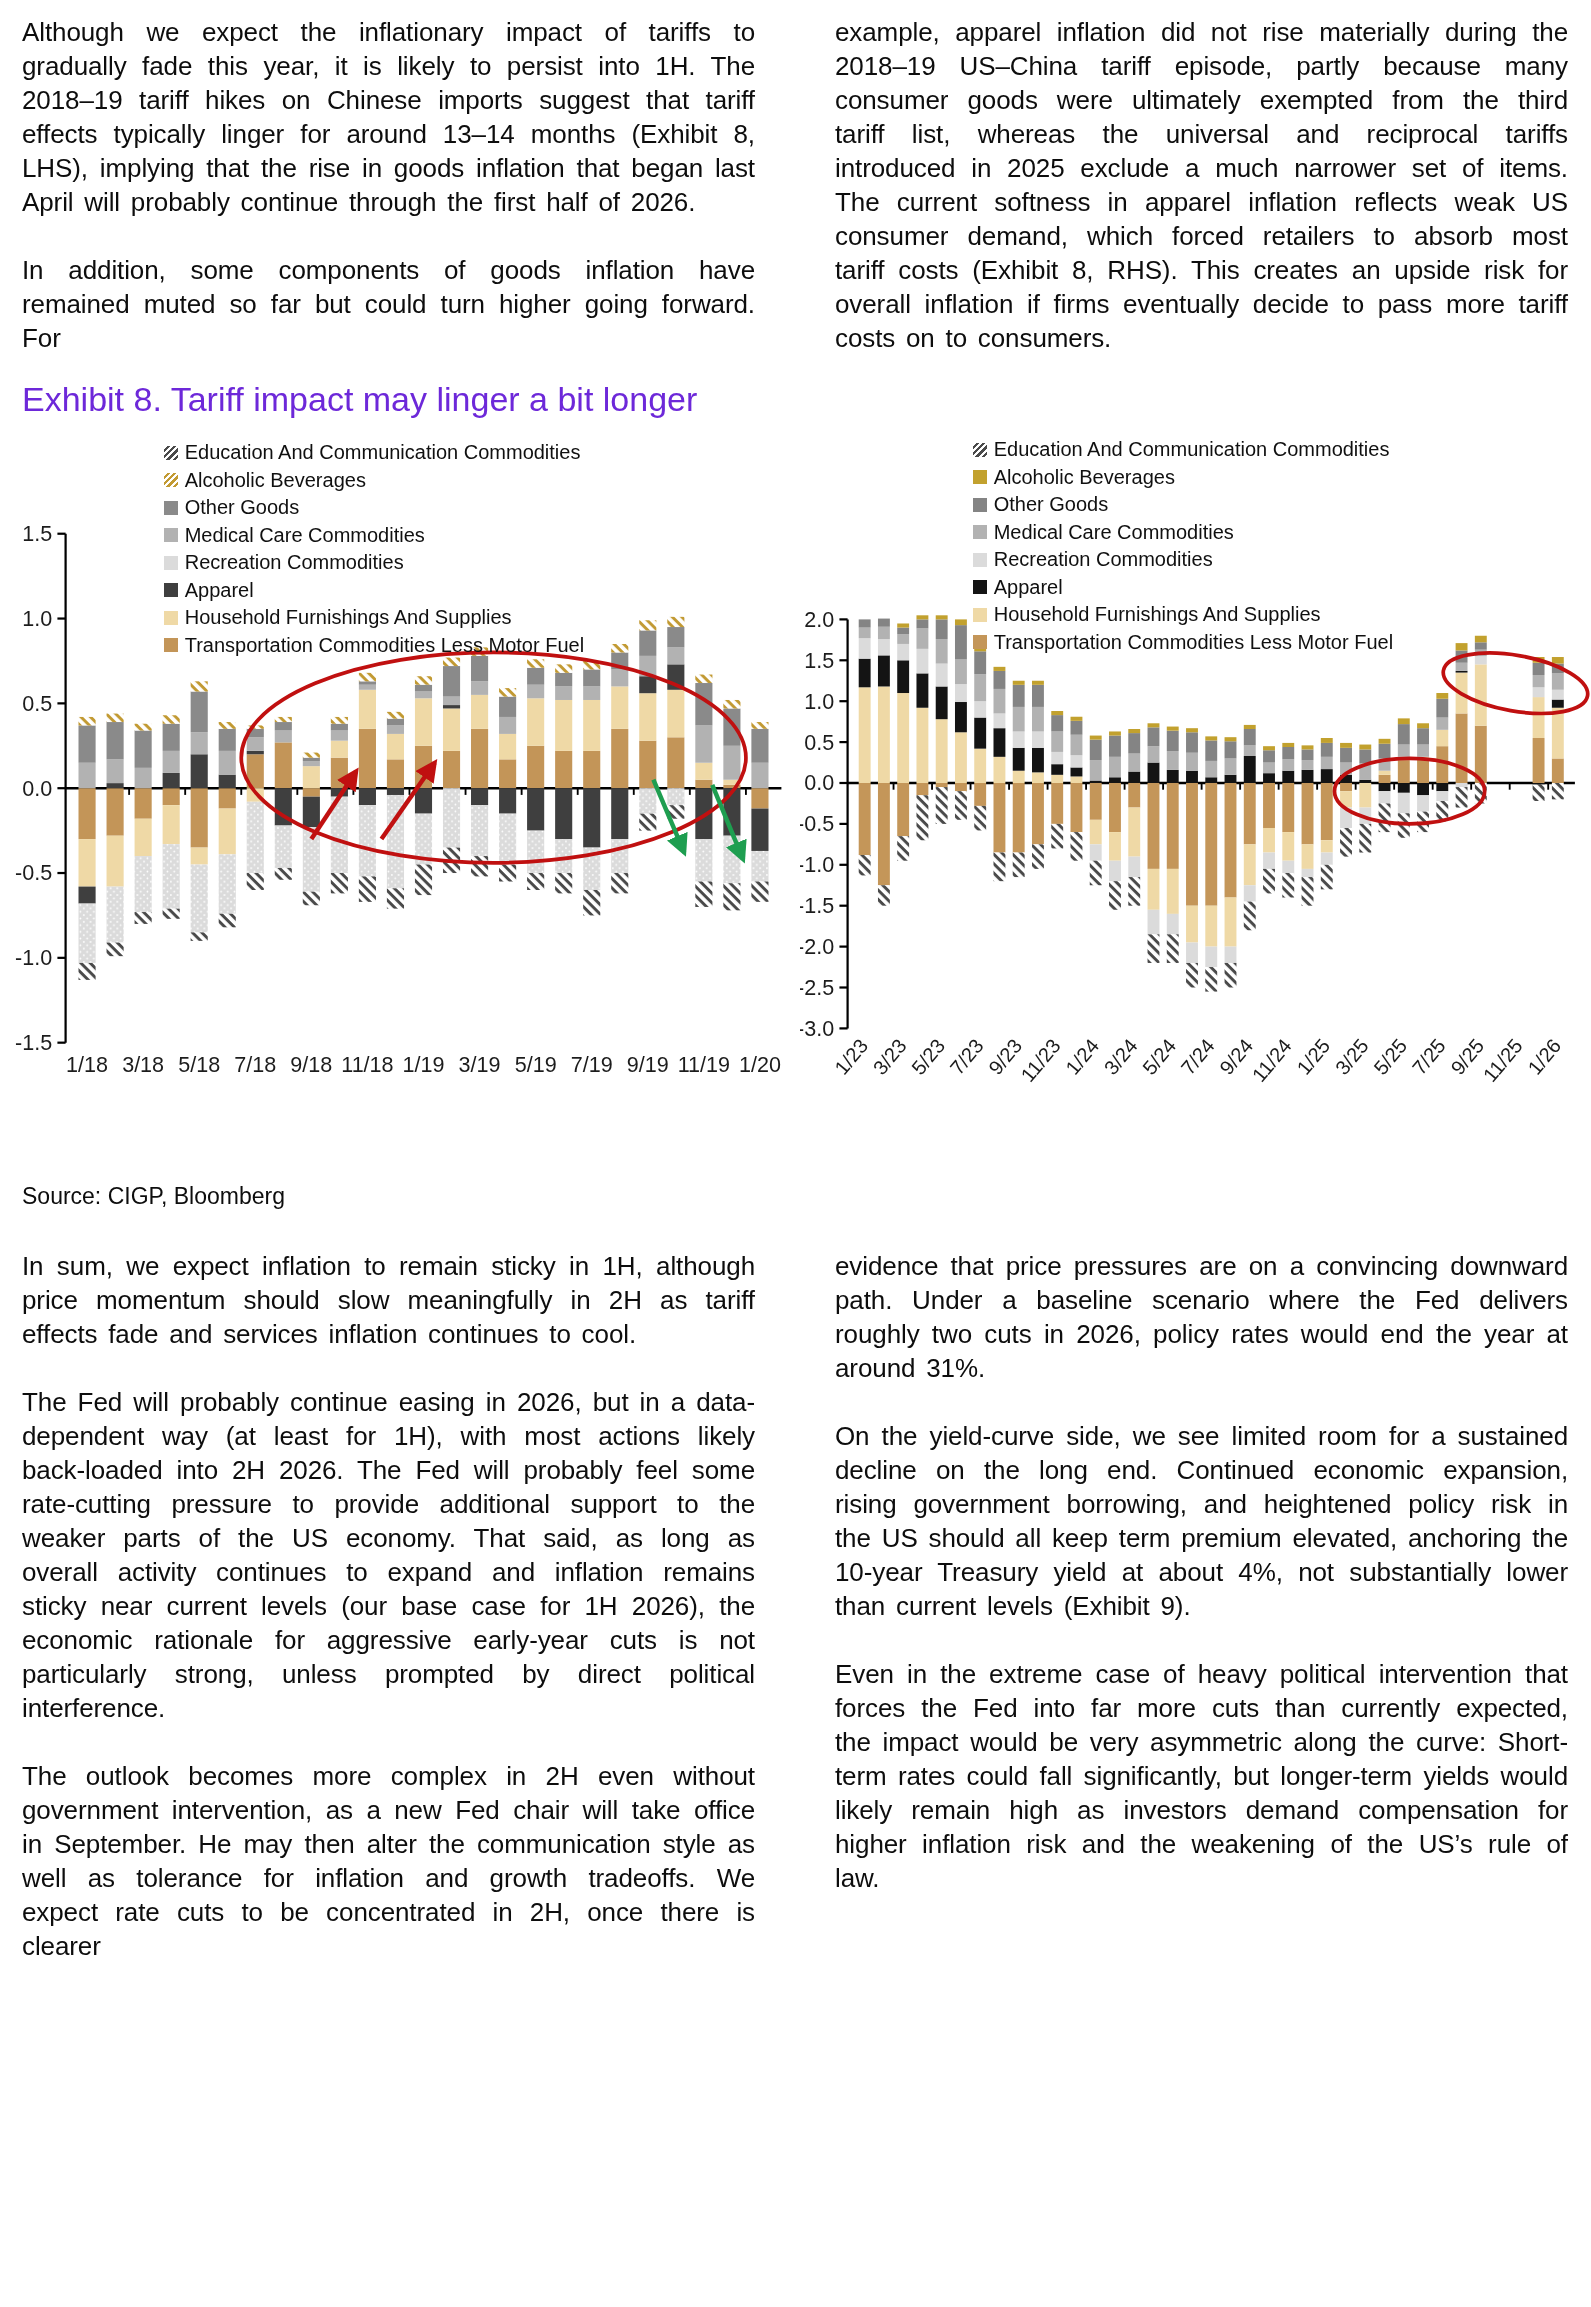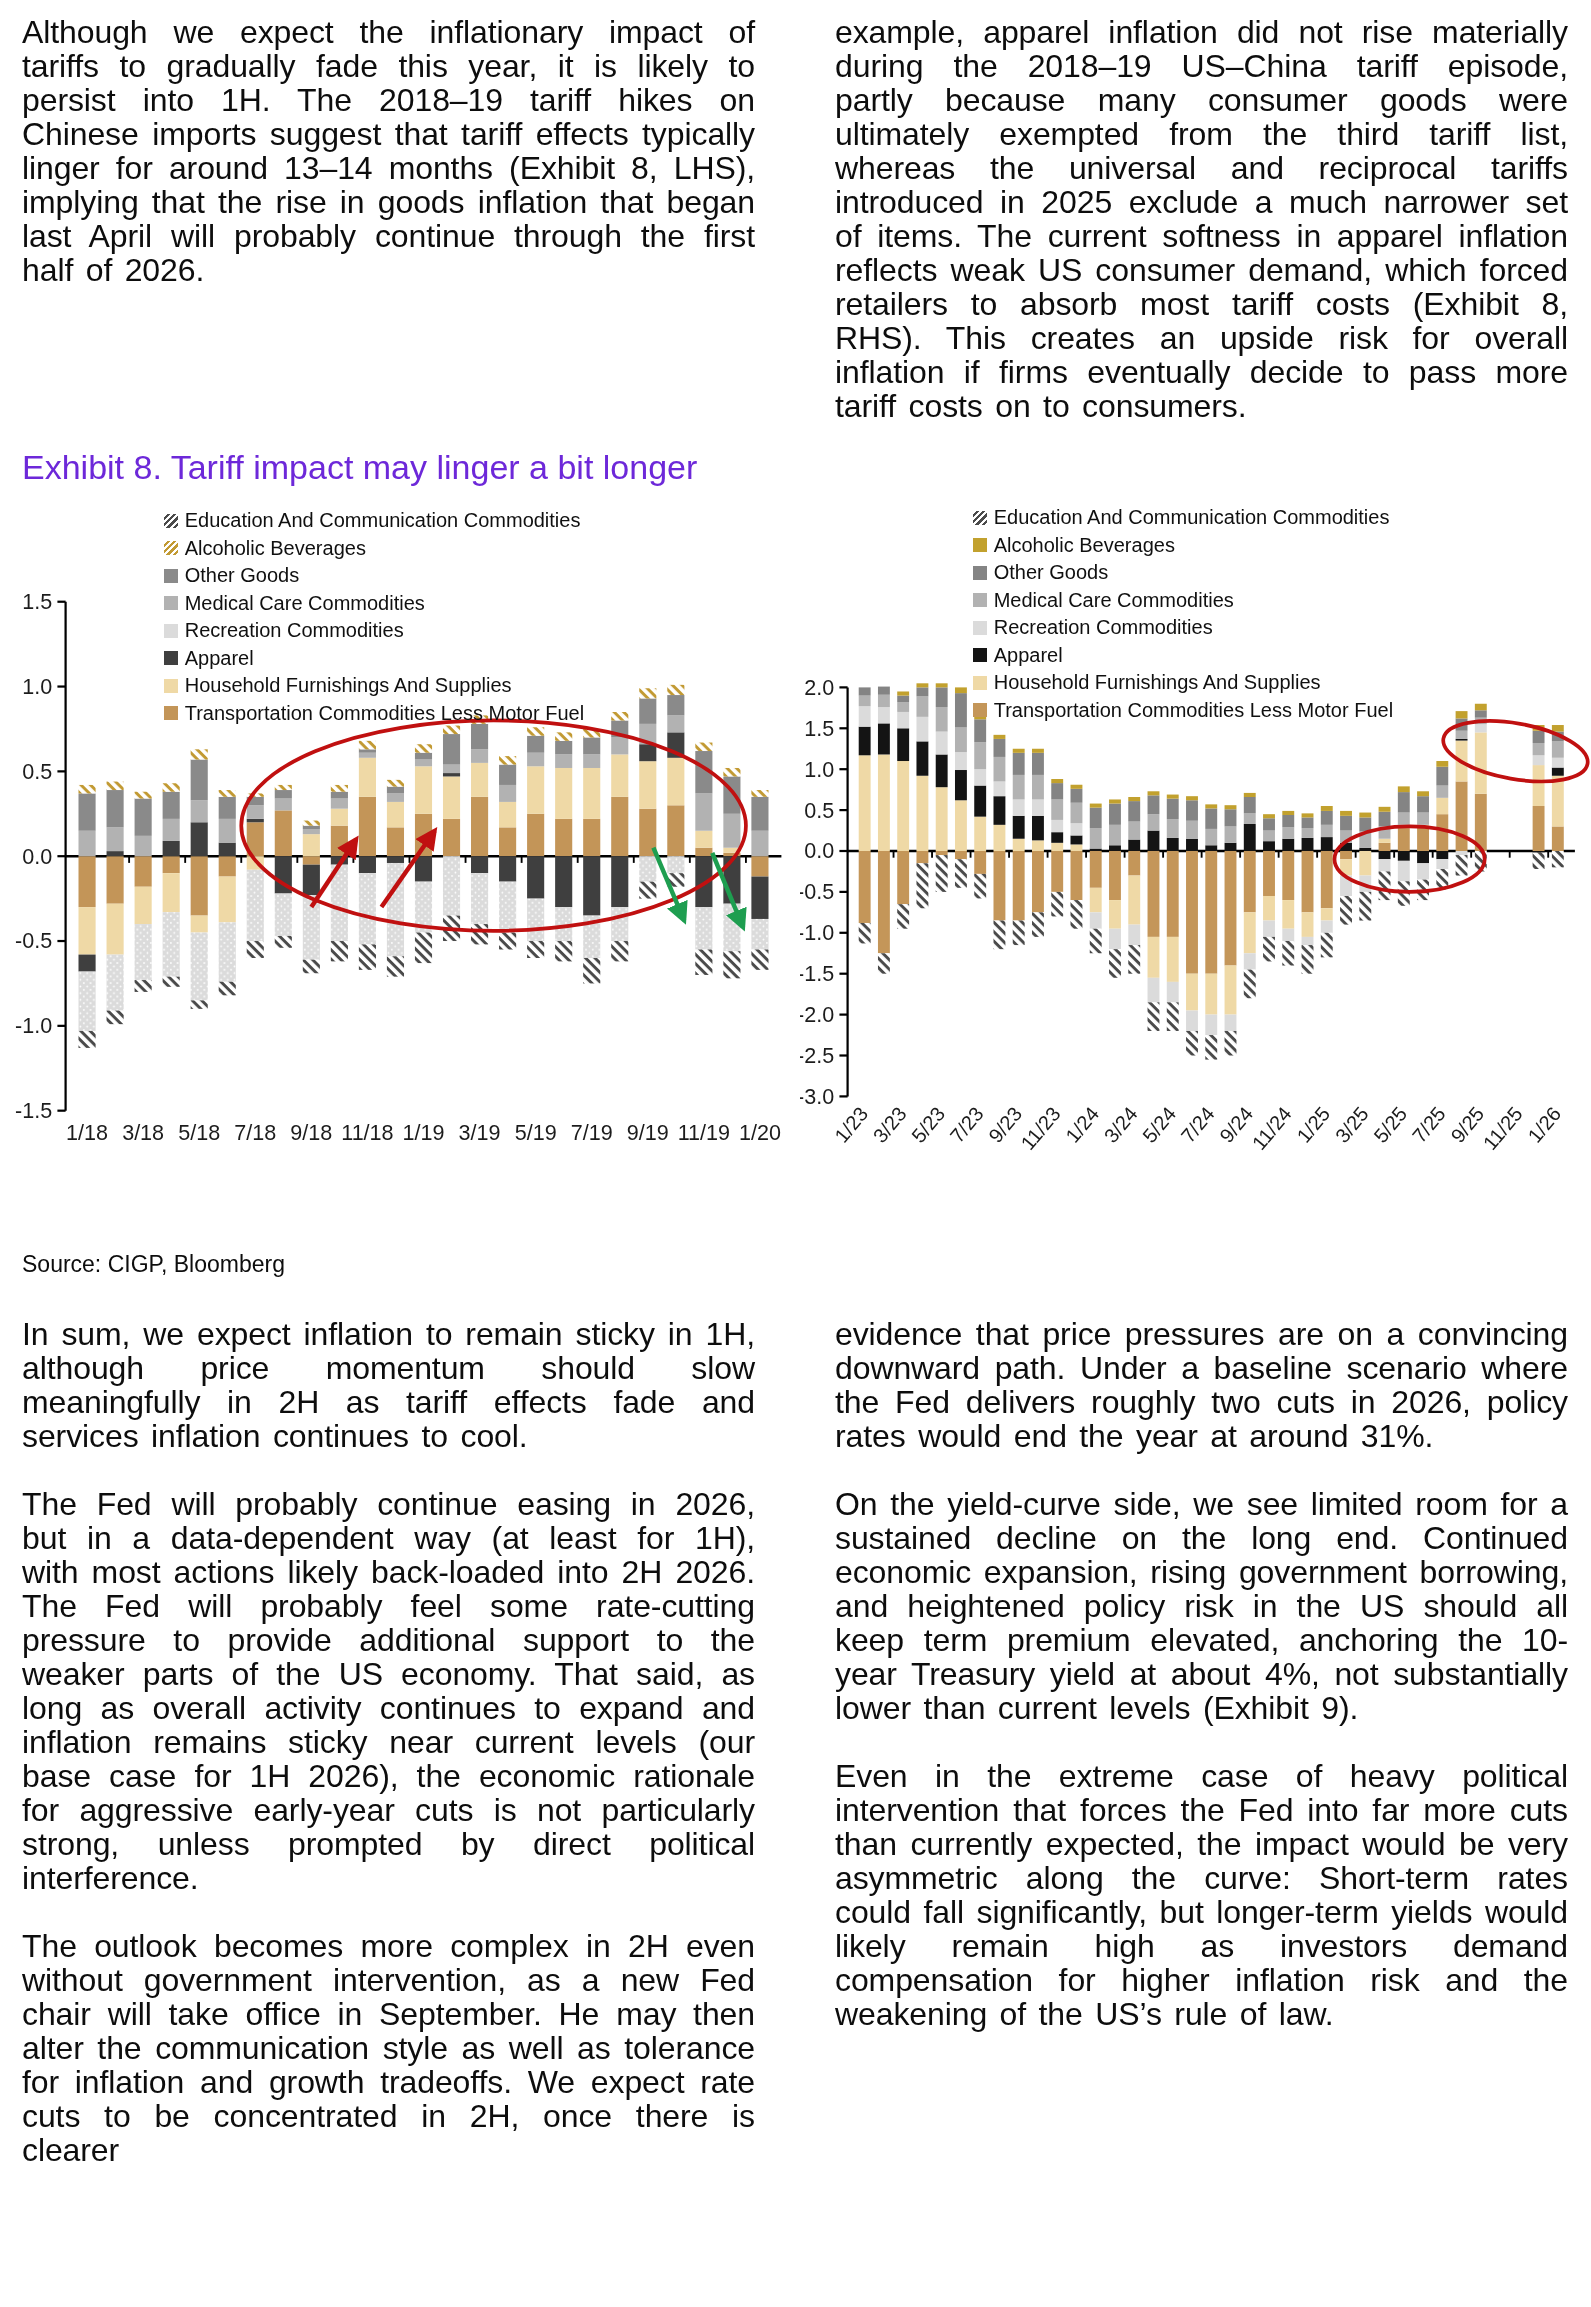--- a/index.html
+++ b/index.html
@@ -1,20 +1,20 @@
 <!DOCTYPE html>
 <html style="font-size:12px"><head>
 <meta charset="utf-8">
 <style>
   html,body{margin:0;padding:0;background:#fff;}
   .page{position:relative;width:1592px;height:2307px;background:#ffffff;
         font-family:"Liberation Sans",sans-serif;color:#0d0d0d;overflow:hidden;}
   .cols{display:flex;gap:80px;padding:15px 22px 0 22px;}
   .col{width:733px;}
-  .para{margin:0 0 34px 0;font-size:32px;line-height:34px;text-align:justify;
+  .para{margin:0 0 34px 0;font-size:26px;line-height:34px;text-align:justify;
         word-spacing:3.7px;letter-spacing:-0.1px;}
   .para:last-child{margin-bottom:0;}
   .para .b{font-weight:400;}
   .exhibit-title{font-size:34px;line-height:39px;padding:25px 22px 7.4px 22px;color:#6d28d9;}
   .charts{display:flex;padding:4.5px 7.4px 0 15px;}
   .chart-wrap{position:relative;}
   .chart-wrap.left{width:785px;height:733px;}
   .chart-wrap.right{width:792px;height:733px;}
   svg{display:block;font-family:"Liberation Sans",sans-serif;}
   .legend{position:absolute;display:flex;flex-direction:column;gap:4.5px;text-align:right;}
@@ -28,20 +28,21 @@
   .cols.bottom{padding-top:39px;}
 </style>
 </head>
 <body>
 
 <div class="page">
 
   <div class="cols">
     <div class="col">
         <p class="para"><span>Although we expect the inflationary impact of tariffs to gradually fade this year, it is likely to persist into 1H. The 2018–19 tariff hikes on Chinese imports suggest that tariff effects typically linger for around 13–14 months (Exhibit 8, LHS), implying that the rise in goods inflation that began last April will probably continue through the first half of 2026.</span></p>
+        <p class="para"><span>In addition, some components of goods inflation have remained muted so far but could turn higher going forward. For</span></p>
       </div>
     <div class="col">
         <p class="para"><span>example, apparel inflation did not rise materially during the 2018–19 US–China tariff episode, partly because many consumer goods were ultimately exempted from the third tariff list, whereas the universal and reciprocal tariffs introduced in 2025 exclude a much narrower set of items. The current softness in apparel inflation reflects weak US consumer demand, which forced retailers to absorb most tariff costs (Exhibit 8, RHS). This creates an upside risk for overall inflation if firms eventually decide to pass more tariff costs on to consumers.</span></p>
       </div>
   </div>
 
   <div class="exhibit-title">Exhibit 8. Tariff impact may linger a bit longer</div>
 
   <div class="charts">
     <div class="chart-wrap left">

